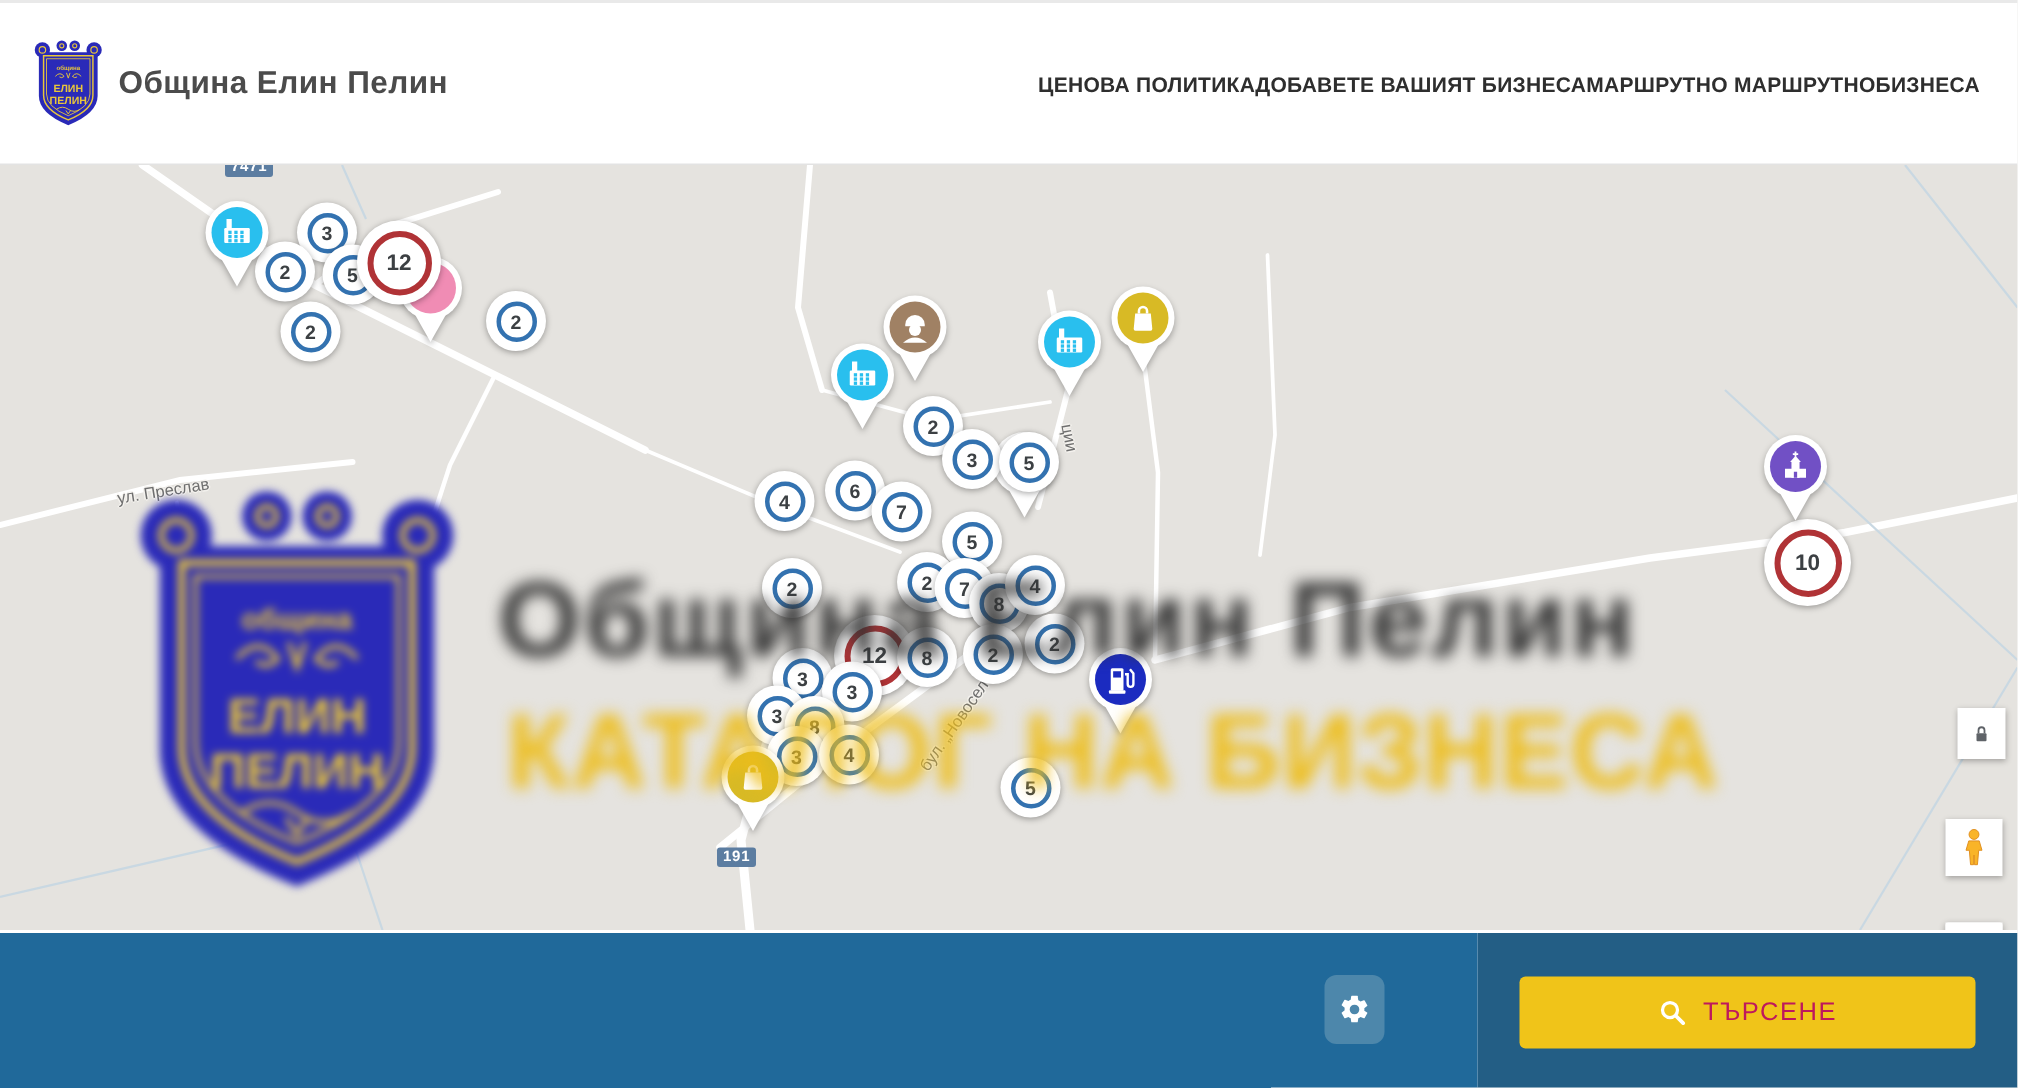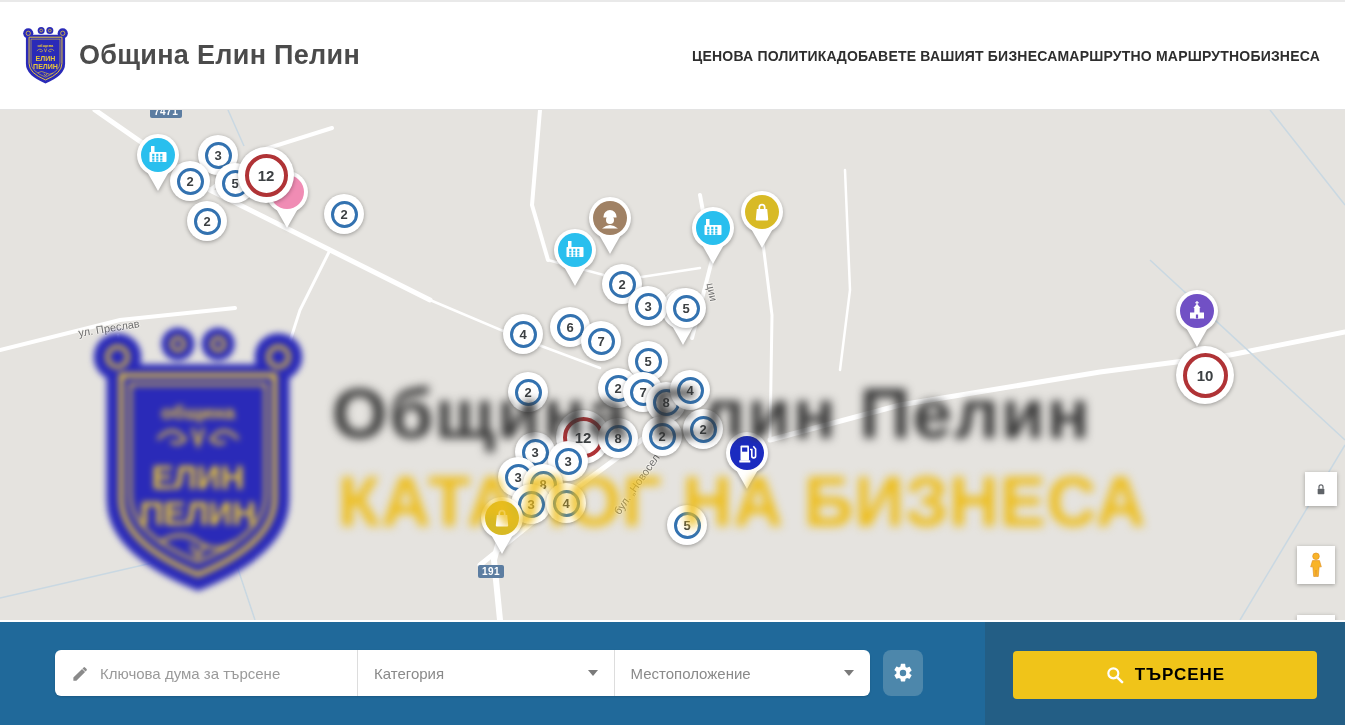--- a/index.html
+++ b/index.html
@@ -9,21 +9,21 @@
   }
   *{box-sizing:border-box;margin:0;padding:0}
   html,body{width:1345px;height:725px;overflow:hidden}
   body{font-family:"Liberation Sans",sans-serif;background:#fff}
   .page{position:relative;width:1345px;height:725px;background:#fff;border-top:2px solid #e9e9e9}
 
   
   .header{height:108px;display:flex;align-items:center;justify-content:space-between;
     padding:0 25px 0 22px;background:#fff;border-bottom:1px solid #e3e3e3}
   .brand{display:flex;align-items:center;gap:10px;cursor:pointer}
-  .brand-title{font-size:27px;font-weight:bold;color:#4b4b4b;letter-spacing:.3px}
+  .brand-title{font-size:21px;font-weight:bold;color:#4b4b4b;letter-spacing:.3px}
   .brand-sub{font-size:18px;font-weight:bold;color:#e9b414;letter-spacing:.4px;margin-top:2px}
   .nav{display:flex;align-items:center}
   .nav a{font-size:14px;font-weight:bold;color:#2e2e2e;text-decoration:none;letter-spacing:.2px;cursor:pointer}
 
   
   .map{position:relative;width:1345px;height:510px;background:var(--map-bg);overflow:hidden;cursor:grab}
   .roads{position:absolute;left:0;top:0;z-index:0}
   .map-label{position:absolute;z-index:1;color:#6f6f6f;font-size:11px;white-space:nowrap;
     text-shadow:-1px 0 #f4f2ee,1px 0 #f4f2ee,0 1px #f4f2ee,0 -1px #f4f2ee}
   .road-shield{position:absolute;z-index:1;background:#5c7da1;color:#fff;font-size:10px;font-weight:bold;
@@ -66,21 +66,21 @@
   .f-key input{border:none;outline:none;flex:1;font-family:inherit;font-size:15px;color:#444;background:transparent}
   .f-key input::placeholder{color:#9a9a9a}
   .f-sel{flex:1;padding:0 16px;justify-content:space-between;cursor:pointer}
   .f-sel .sel-val{font-size:15px;color:#8a8a8a}
   .caret{width:0;height:0;border-left:5px solid transparent;border-right:5px solid transparent;
     border-top:6px solid #7a7a7a}
   .gear-btn{position:absolute;left:883px;top:28px;width:40px;height:46px;background:var(--gear-blue);
     border:none;border-radius:8px;display:flex;align-items:center;justify-content:center;cursor:pointer}
   .search-btn{width:304px;height:48px;background:#f0c419;border:none;border-radius:4px;
     display:flex;align-items:center;justify-content:center;gap:10px;cursor:pointer}
-  .search-btn span{color:#000000;font-size:17px;font-weight:bold;letter-spacing:1px}
+  .search-btn span{color:#be185d;font-size:17px;font-weight:normal;letter-spacing:1px}
 
   svg text{font-family:"Liberation Sans",sans-serif}
 </style>
 </head>
 <body>
 
 <div class="page">
 
   <header class="header">
     <div class="brand">
@@ -397,36 +397,20 @@
       </svg>
     </button>
     <div class="ctl zoomctl">
       <button>+</button>
 
     </div>
   </div>
 
   <div class="searchbar">
     <div class="sb-left">
-      <div class="field-group">
-        <div class="field f-key">
-          <svg width="19" height="19" viewBox="0 0 24 24">
-            <path d="M3 17.2 V21 h3.8 L17.8 10 14 6.2 z M19.7 8.1 a1.3 1.3 0 0 0 0-1.8 L17.7 4.3 a1.3 1.3 0 0 0-1.8 0 L14.5 5.7 18.3 9.5 z" fill="#8a8a8a"></path>
-          </svg>
-          <input type="text" placeholder="Ключова дума за търсене" style="">
-        </div>
-        <div class="field f-sel">
-          <span class="sel-val">Категория</span>
-          <span class="caret"></span>
-        </div>
-        <div class="field f-sel">
-          <span class="sel-val">Местоположение</span>
-          <span class="caret"></span>
-        </div>
-      </div>
       <button class="gear-btn">
         <svg width="22" height="22" viewBox="0 0 24 24">
           <path fill="#ffffff" d="M19.14 12.94a7.4 7.4 0 0 0 .06-.94 7.4 7.4 0 0 0-.06-.94l2.03-1.58a.5.5 0 0 0 .12-.64l-1.92-3.32a.5.5 0 0 0-.61-.22l-2.39.96a7.3 7.3 0 0 0-1.62-.94l-.36-2.54A.5.5 0 0 0 13.9 2h-3.8a.5.5 0 0 0-.5.42l-.36 2.54c-.59.24-1.13.56-1.62.94l-2.39-.96a.5.5 0 0 0-.61.22L2.7 8.48a.5.5 0 0 0 .12.64l2.03 1.58a7.4 7.4 0 0 0 0 1.88l-2.03 1.58a.5.5 0 0 0-.12.64l1.92 3.32c.14.24.42.34.61.22l2.39-.96c.5.38 1.03.7 1.62.94l.36 2.54a.5.5 0 0 0 .5.42h3.8a.5.5 0 0 0 .5-.42l.36-2.54c.59-.24 1.13-.56 1.62-.94l2.39.96c.24.1.47 0 .61-.22l1.92-3.32a.5.5 0 0 0-.12-.64zM12 15.5A3.5 3.5 0 1 1 15.5 12 3.5 3.5 0 0 1 12 15.5z"></path>
         </svg>
       </button>
     </div>
     <div class="sb-right">
       <button class="search-btn">
         <svg width="20" height="20" viewBox="0 0 24 24">
           <circle cx="10" cy="10" r="6" stroke="#fff" stroke-width="2.6" fill="none"></circle>

